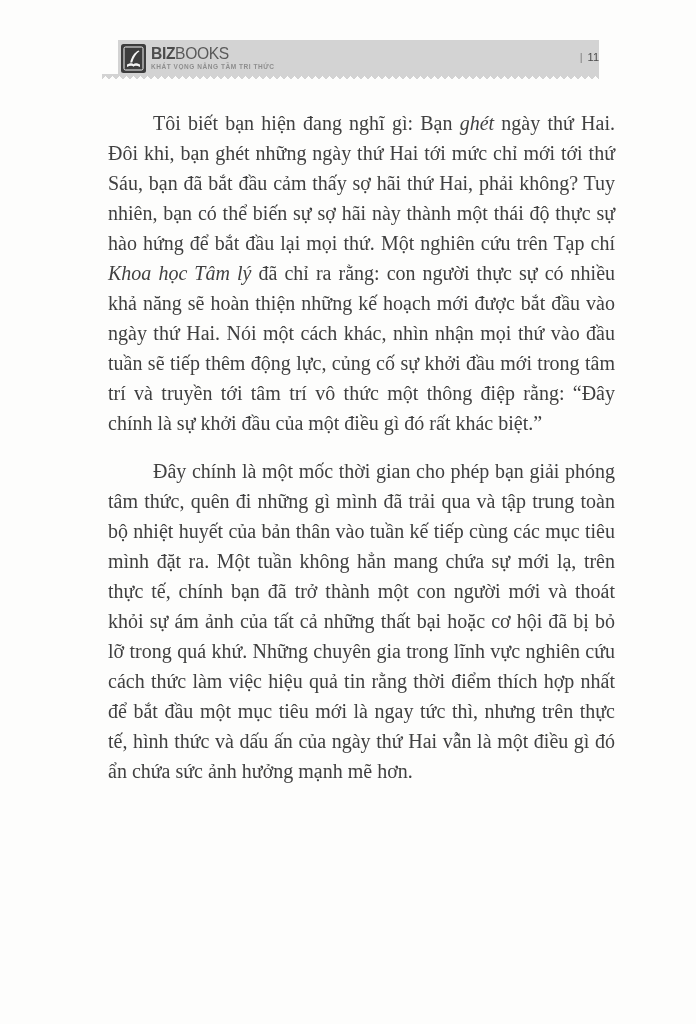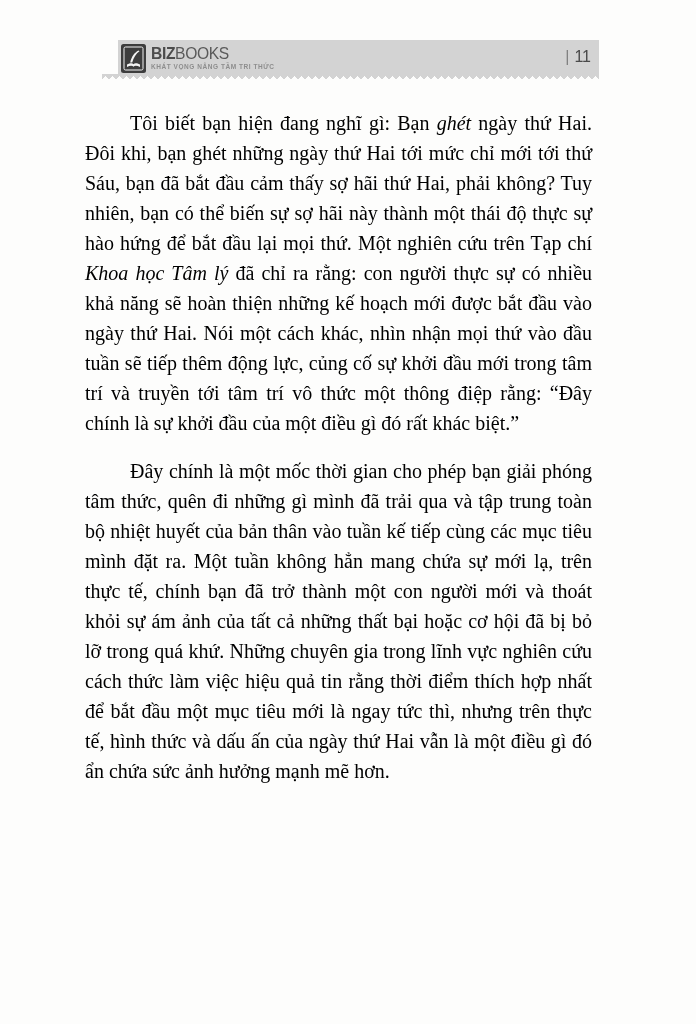--- a/index.html
+++ b/index.html
@@ -76,38 +76,38 @@
     font-size: 6.5px;
     font-weight: 700;
     letter-spacing: 0.55px;
     color: #8d8d8d;
     margin-top: 2px;
     white-space: nowrap;
   }
 
   .page-indicator {
     font-family: "Liberation Sans", sans-serif;
-    font-size: 16px;
+    font-size: 11px;
     color: #4a4a4a;
-    padding-right: 8px;
+    padding-right: 0;
     white-space: nowrap;
   }
   .page-indicator .pipe {
     color: #7f7f7f;
     font-weight: 300;
     margin-right: 5px;
   }
 
   
   .content {
     position: absolute;
-    left: 85px;
+    left: 108px;
     top: 108px;
     width: 507px;
-    color: #000000;
+    color: #404040;
     font-size: 20px;
     line-height: 30px;
     text-align: justify;
   }
   .content p {
     margin: 0 0 18px 0;
     text-indent: 45px;
   }
   .content em {
     font-style: italic;

